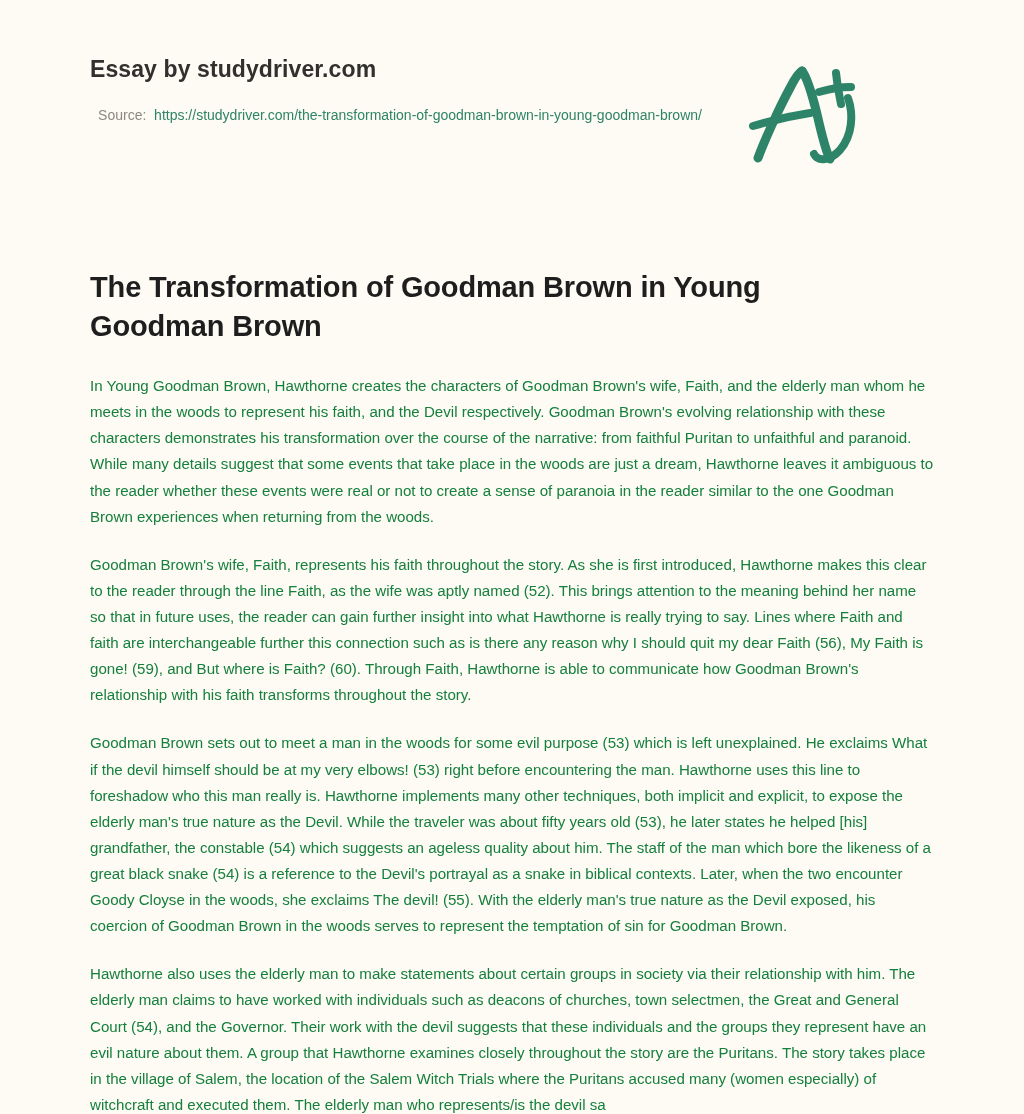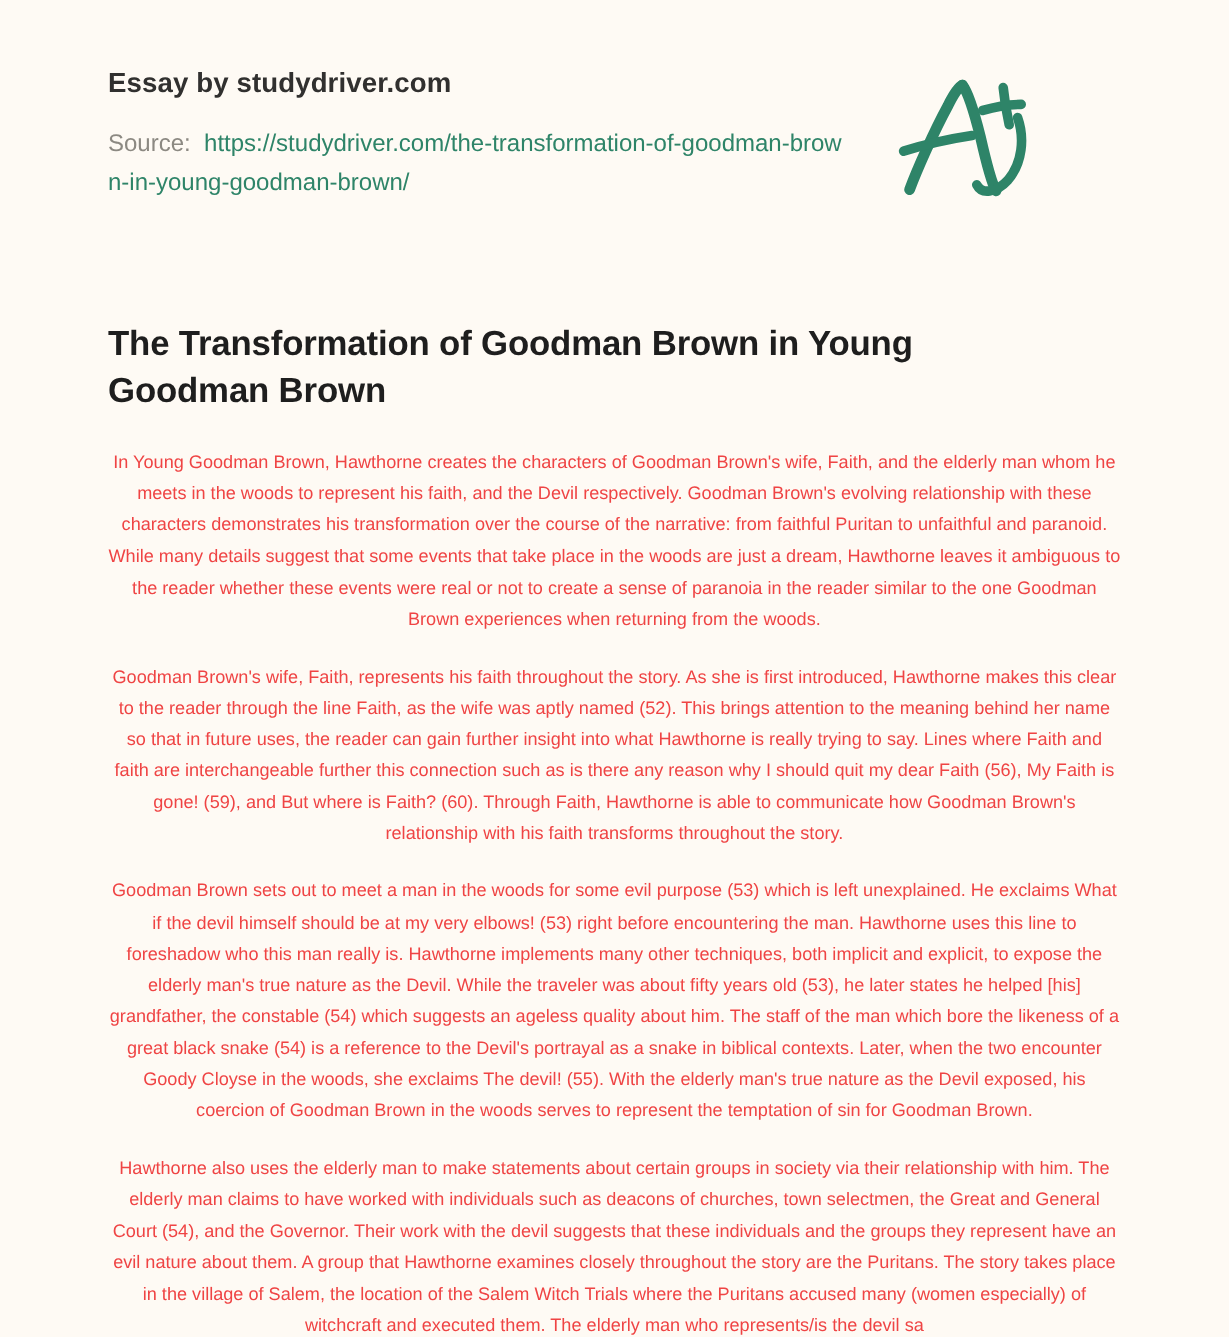--- a/index.html
+++ b/index.html
@@ -36,24 +36,25 @@
     font-size: 23px;
     font-weight: bold;
     color: #31302F;
     letter-spacing: 0.1px;
     line-height: 1.2;
     margin: 0;
   }
 
   .source-line {
     margin: 20px 0 0 0;
-    font-size: 20px;
+    font-size: 14px;
     line-height: 1.62;
     max-width: 620px;
     word-break: break-word;
+    text-align: center;
   }
   .source-label {
     color: #8C8982;
   }
   .source-url {
     color: #2E8468;
     text-decoration: none;
     word-break: break-all;
   }
 
@@ -83,24 +84,23 @@
   }
 
   
   .article-body {
     margin-top: 28px;
   }
   .article-body p {
     margin: 0 0 22px 0;
     font-size: 15.1px;
     line-height: 1.73;
-    color: #ef4444;
+    color: #15803d;
     letter-spacing: 0.0px;
     max-width: 858px;
-    text-align: center;
   }
   .article-body p:last-child {
     margin-bottom: 0;
   }
 </style>
 </head>
 <body>
 
 <div class="page">
 

